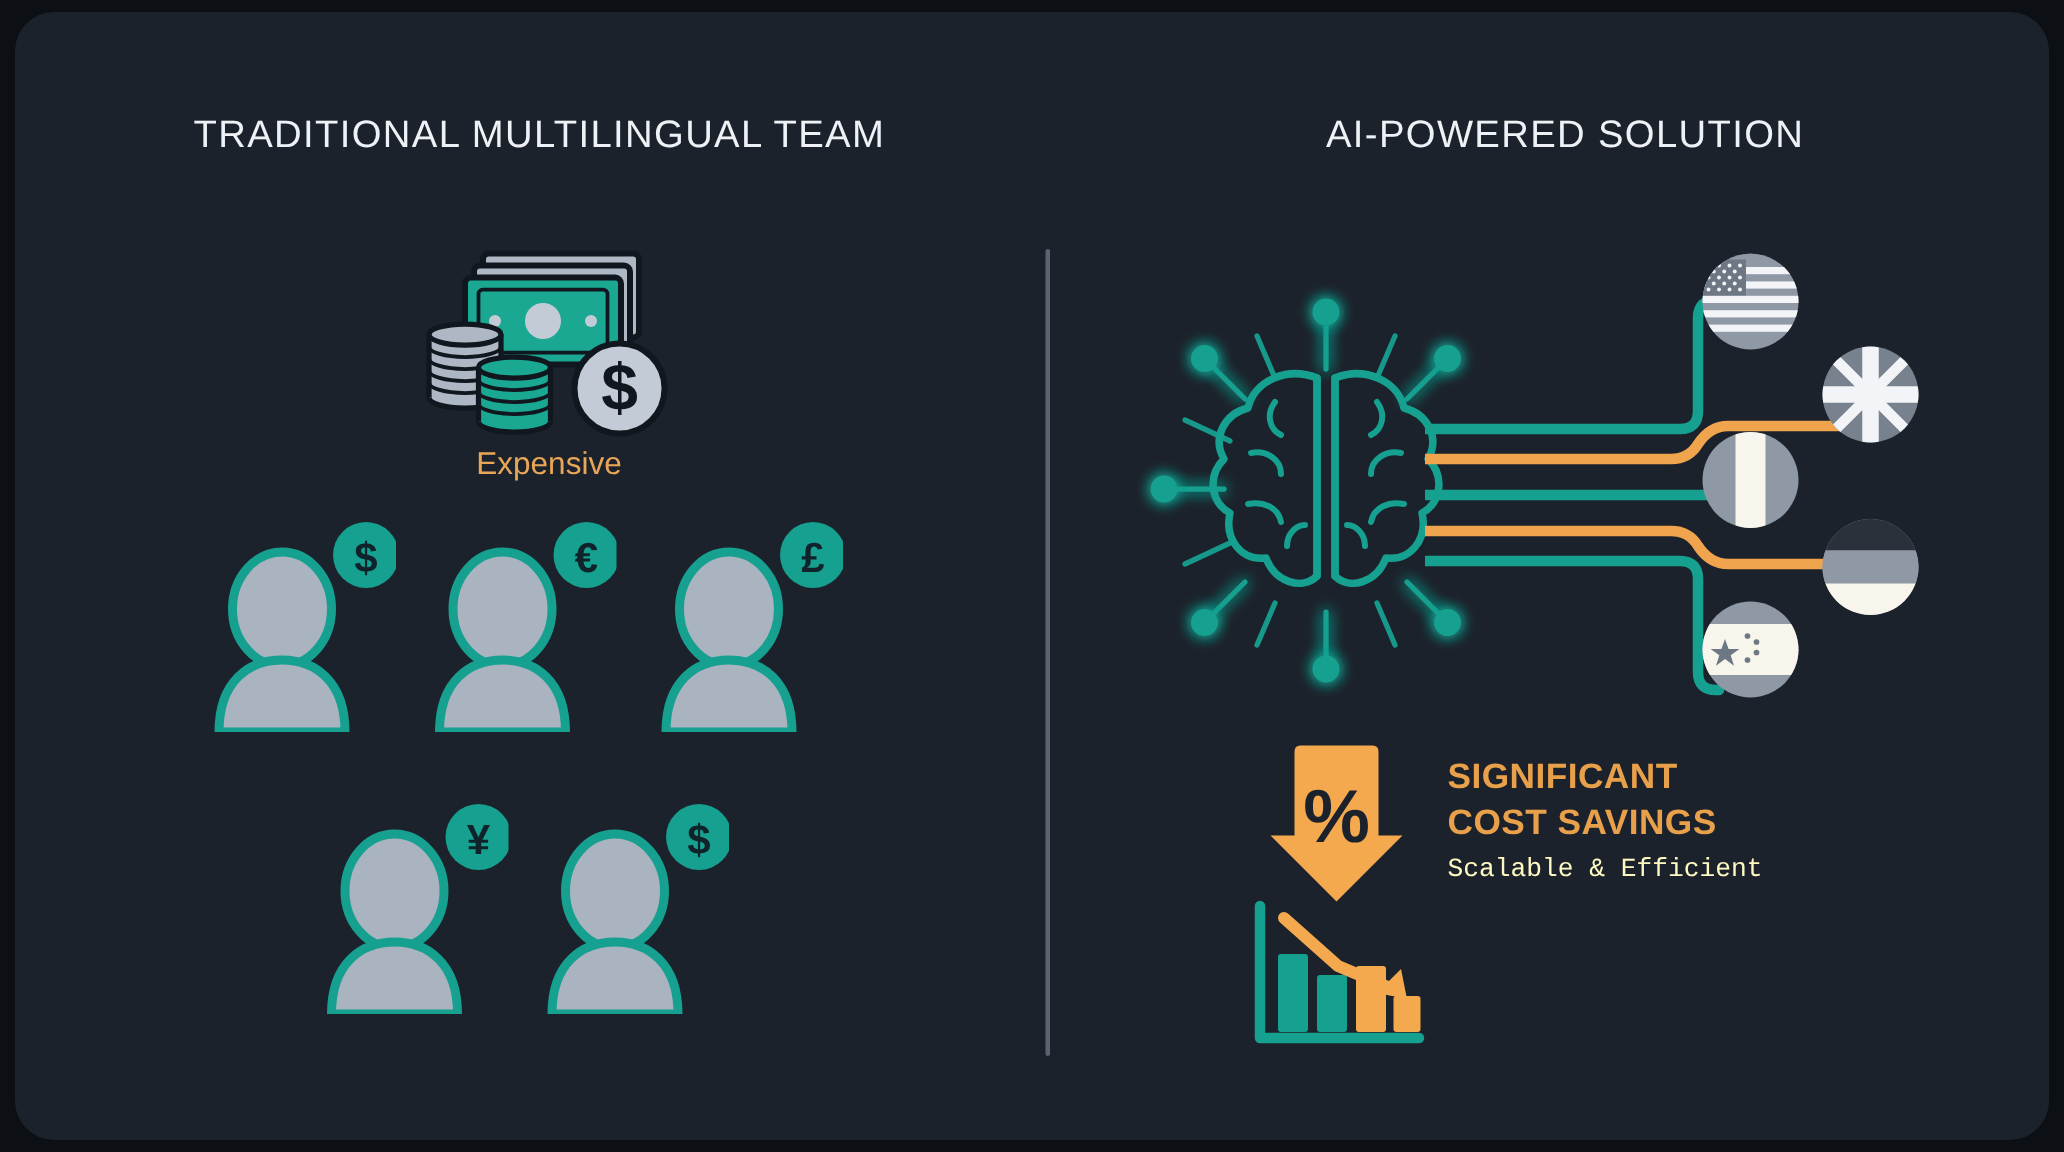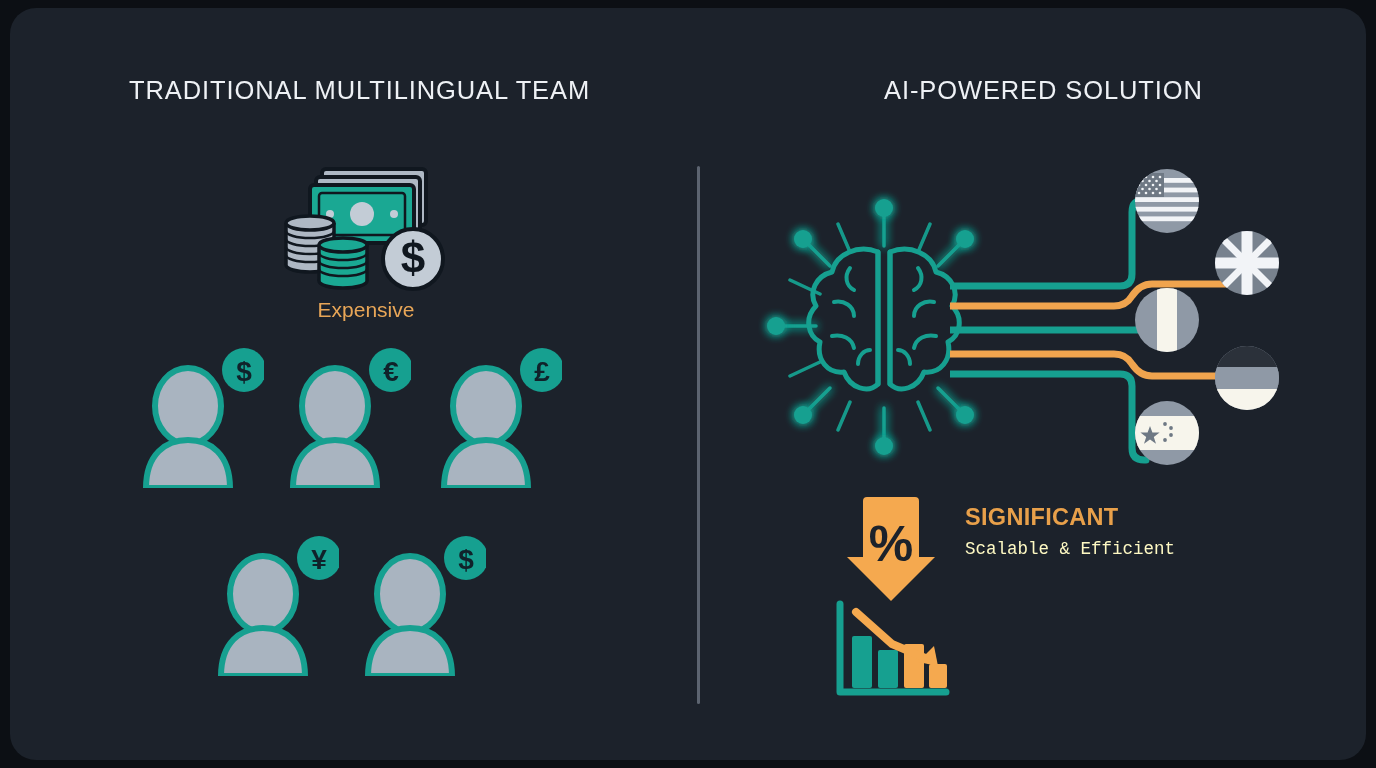--- a/index.html
+++ b/index.html
@@ -376,20 +376,21 @@
 
   <div id="savings-arrow">
     <svg viewBox="0 0 96 108" width="96" height="108">
       <path d="M24 2 H72 Q76 2 76 6 V62 H92 L48 106 L4 62 H20 V6 Q20 2 24 2 Z" fill="#f5a94f"></path>
       <text x="48" y="66" font-family="'Liberation Sans',sans-serif" font-size="50" font-weight="bold" fill="#1c222b" text-anchor="middle">%</text>
     </svg>
   </div>
 
   <div id="savings-text">
     <div class="sv-line">SIGNIFICANT</div>
+    <div class="sv-line">COST SAVINGS</div>
     <div id="savings-sub">Scalable &amp; Efficient</div>
   </div>
 
   <div id="decline-chart">
     <svg viewBox="0 0 122 100" width="122" height="100">
       <path d="M10 4 V92 H116" fill="none" stroke="#16a090" stroke-width="7" stroke-linecap="round" stroke-linejoin="round"></path>
       <g>
         <rect x="22" y="36" width="20" height="52" rx="2" fill="#16a090"></rect>
         <rect x="48" y="50" width="20" height="38" rx="2" fill="#16a090"></rect>
         <rect x="74" y="44" width="20" height="44" rx="2" fill="#f5a94f"></rect>

